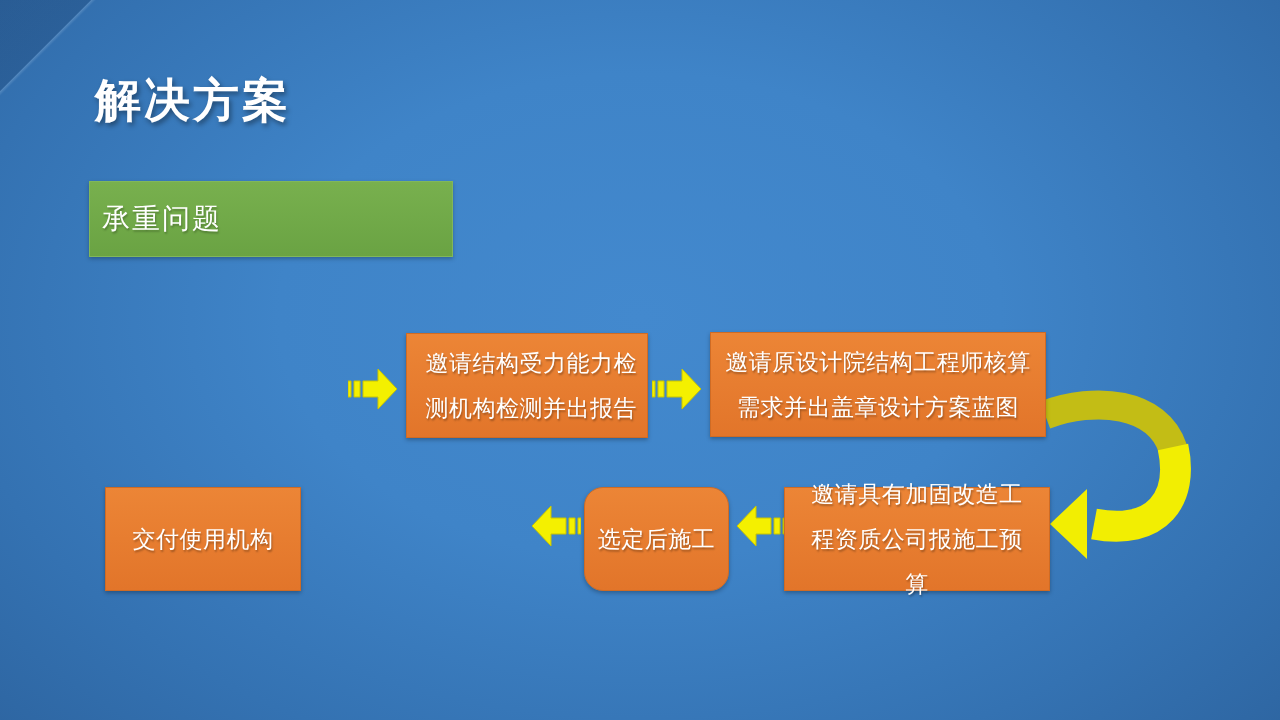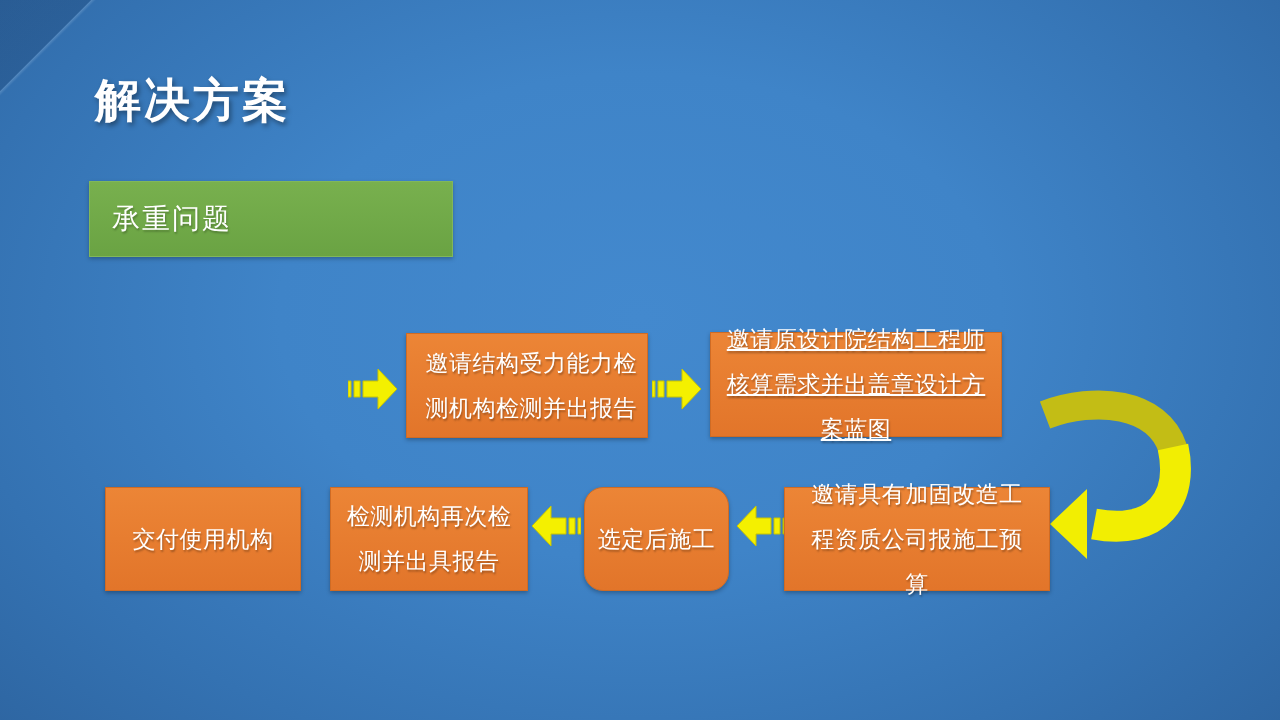--- a/index.html
+++ b/index.html
@@ -20,21 +20,21 @@
     color:#ffffff;font-size:46px;font-weight:700;letter-spacing:3px;
     text-shadow:2px 3px 5px rgba(0,0,0,0.40);
     white-space:nowrap;
   }
   .category{
     position:absolute;left:89px;top:181px;width:364px;height:76px;
     box-sizing:border-box;
     background:linear-gradient(180deg,#78b04e 0%,#6aa343 100%);
     border:1px solid #81b75a;
     box-shadow:0 2px 4px rgba(0,0,0,0.25);
-    display:flex;align-items:center;padding-left:22px;
+    display:flex;align-items:center;padding-left:12px;
     color:#ffffff;font-size:28px;letter-spacing:2px;
     text-shadow:1px 2px 2px rgba(0,0,0,0.25);
   }
   .step{
     position:absolute;box-sizing:border-box;
     background:linear-gradient(180deg,#ec8536 0%,#e2752a 100%);
     border:1px solid #cf6b24;
     box-shadow:0 2px 4px rgba(0,0,0,0.28);
     color:#ffffff;font-size:23px;line-height:45px;letter-spacing:0.5px;
     display:flex;align-items:center;justify-content:center;text-align:center;
@@ -57,32 +57,29 @@
 
   <svg class="uturn" style="left:1040px;top:385px;width:155px;height:190px;" viewBox="1040 385 155 190">
     <path d="M 1045 415 C 1095 396 1158 402 1173 449" fill="none" stroke="#c3bd15" stroke-width="29"></path>
     <path d="M 1173 447 C 1184 498 1158 536 1094 524" fill="none" stroke="#f2ee02" stroke-width="31"></path>
     <polygon points="1050,524 1087,489 1087,559" fill="#f2ee02"></polygon>
   </svg>
 
   <div class="step" style="left:406px;top:333px;width:242px;height:105px;padding:0 10px;text-align:right;">
     <span>邀请结构受力能力检测机构检测并出报告</span>
   </div>
-  <div class="step" style="left:710px;top:332px;width:292px;height:105px;padding:0 10px;text-decoration:underline;">
+  <div class="step" style="left:710px;top:332px;width:336px;height:105px;padding:0 10px;">
     <span>邀请原设计院结构工程师核算需求并出盖章设计方案蓝图</span>
   </div>
 
   <div class="step" style="left:784px;top:487px;width:266px;height:104px;padding:0 17px;">
     <span>邀请具有加固改造工程资质公司报施工预算</span>
   </div>
   <div class="step" style="left:584px;top:487px;width:145px;height:104px;padding:0 8px;border-radius:19px;">
     <span>选定后施工</span>
-  </div>
-  <div class="step" style="left:330px;top:487px;width:198px;height:104px;padding:0 9px;">
-    <span>检测机构再次检测并出具报告</span>
   </div>
   <div class="step" style="left:105px;top:487px;width:196px;height:104px;padding:4px 8px;">
     <span>交付使用机构</span>
   </div>
 
   <svg class="arrow" style="left:348px;top:368px;width:50px;height:42px;" viewBox="0 0 50 42">
     <g fill="#f4f000" stroke="#c9c400" stroke-width="1">
       <polygon points="0,13 3,13 3,29 0,29"></polygon>
       <polygon points="6,13 12,13 12,29 6,29"></polygon>
       <polygon points="15,13 30,13 30,1 49,21 30,41 30,29 15,29"></polygon>

